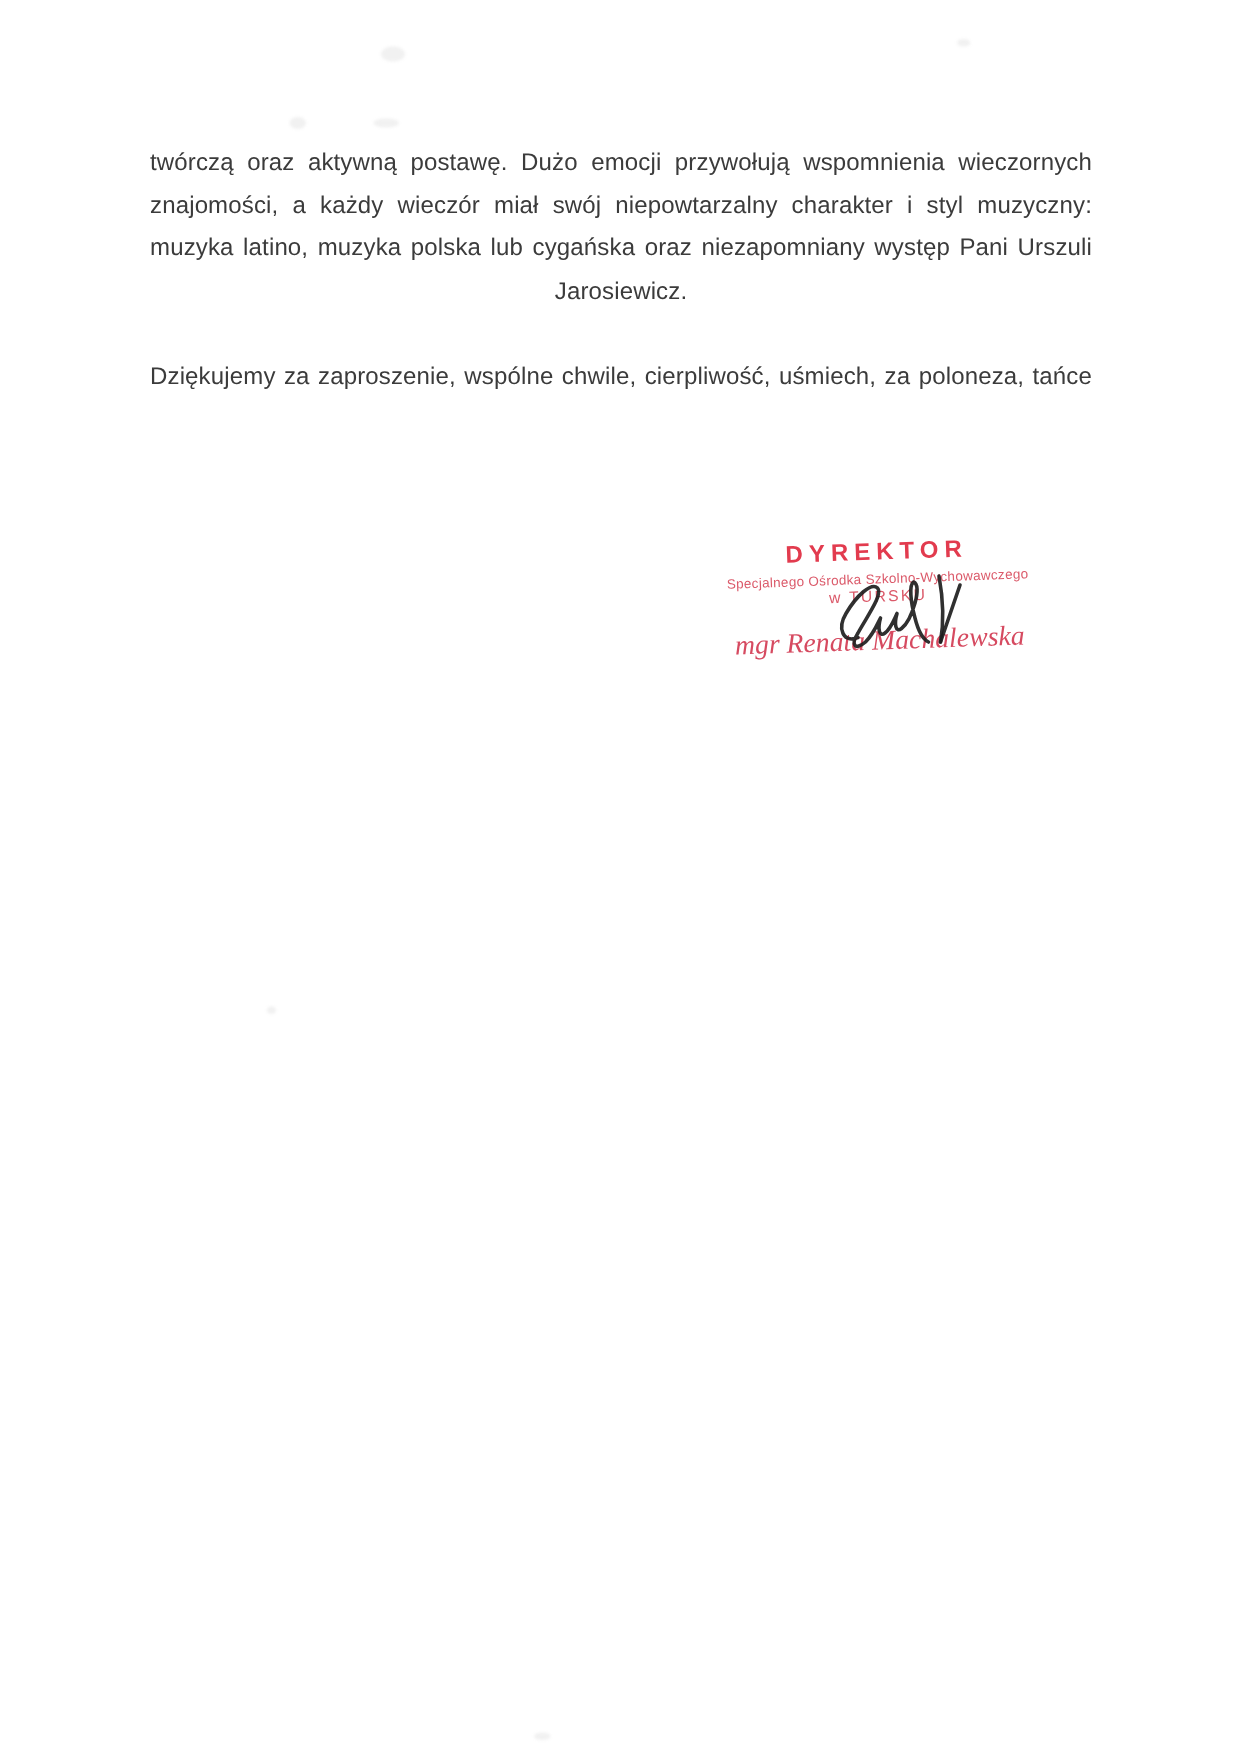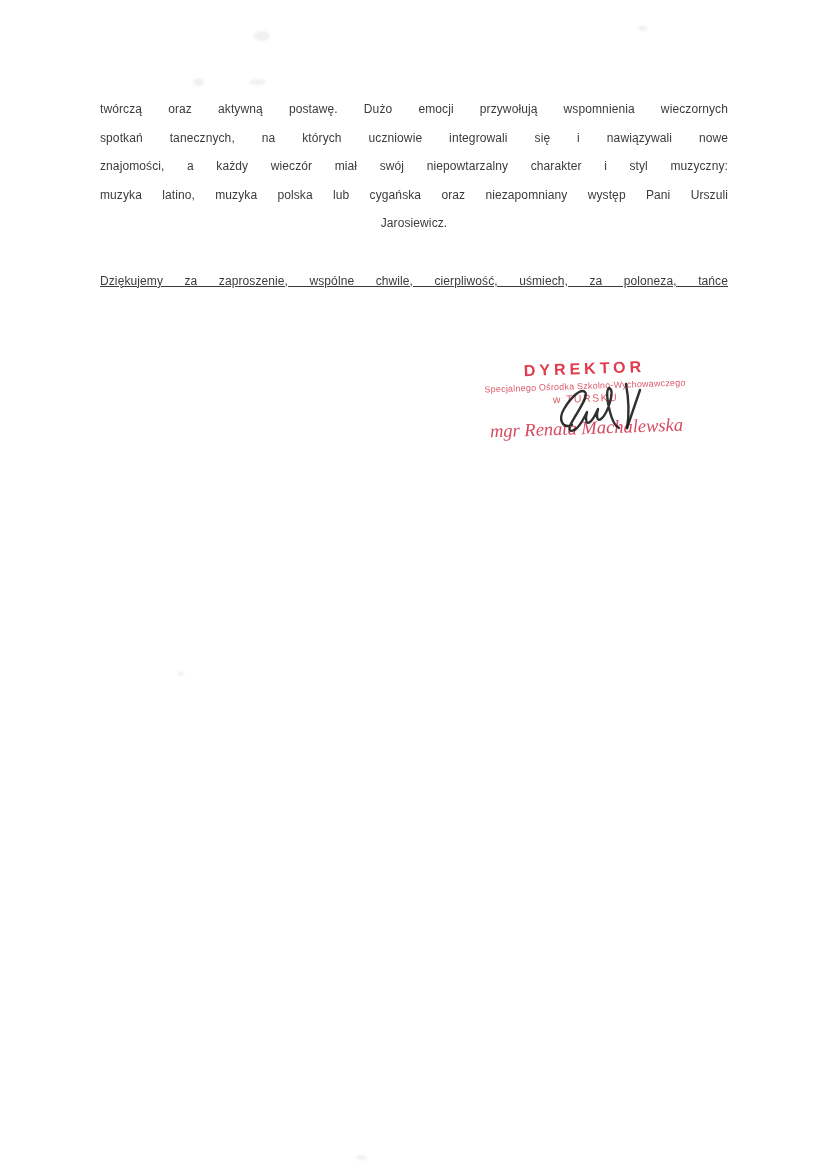--- a/index.html
+++ b/index.html
@@ -9,27 +9,27 @@
     position: relative;
     overflow: hidden;
     font-family: "Liberation Sans", sans-serif;
   }
   .scan-page { position: absolute; inset: 0; background: #ffffff; }
 
   
   .text-block {
     position: absolute;
     left: 100px; top: 95px; width: 628px;
-    font-size: 12px;
+    font-size: 16px;
     line-height: 28.6px;
     color: #3b3b3b;
     letter-spacing: 0.1px;
   }
   .para { margin: 0; }
-  .para2 { margin-top: 28.8px; text-decoration: underline; }
+  .para2 { margin-top: 28.8px; }
   .jline { text-align: justify; text-align-last: justify; }
   .lline { text-align: center; }
 
   
   .stamp {
     position: absolute;
     left: 478px; top: 358px; width: 215px;
     text-align: center;
     transform: rotate(-2deg);
     z-index: 2;
@@ -96,21 +96,20 @@
   .a6 { left: 356px; top: 1155px;width: 11px; height: 5px;  }
 </style>
 </head>
 <body>
 
 <div class="scan-page">
 
   <div class="text-block">
     <div class="para">
       <div class="jline">twórczą oraz aktywną postawę. Dużo emocji przywołują wspomnienia wieczornych</div>
-      <div class="jline">spotkań tanecznych, na których uczniowie integrowali się i nawiązywali nowe</div>
       <div class="jline">znajomości, a każdy wieczór miał swój  niepowtarzalny charakter i styl muzyczny:</div>
       <div class="jline">muzyka latino, muzyka polska lub cygańska oraz niezapomniany występ Pani Urszuli</div>
       <div class="lline">Jarosiewicz.</div>
     </div>
     <div class="para para2">
       <div class="jline">Dziękujemy za zaproszenie, wspólne chwile, cierpliwość, uśmiech, za poloneza, tańce</div>
     </div>
   </div>
 
   <div class="stamp">

